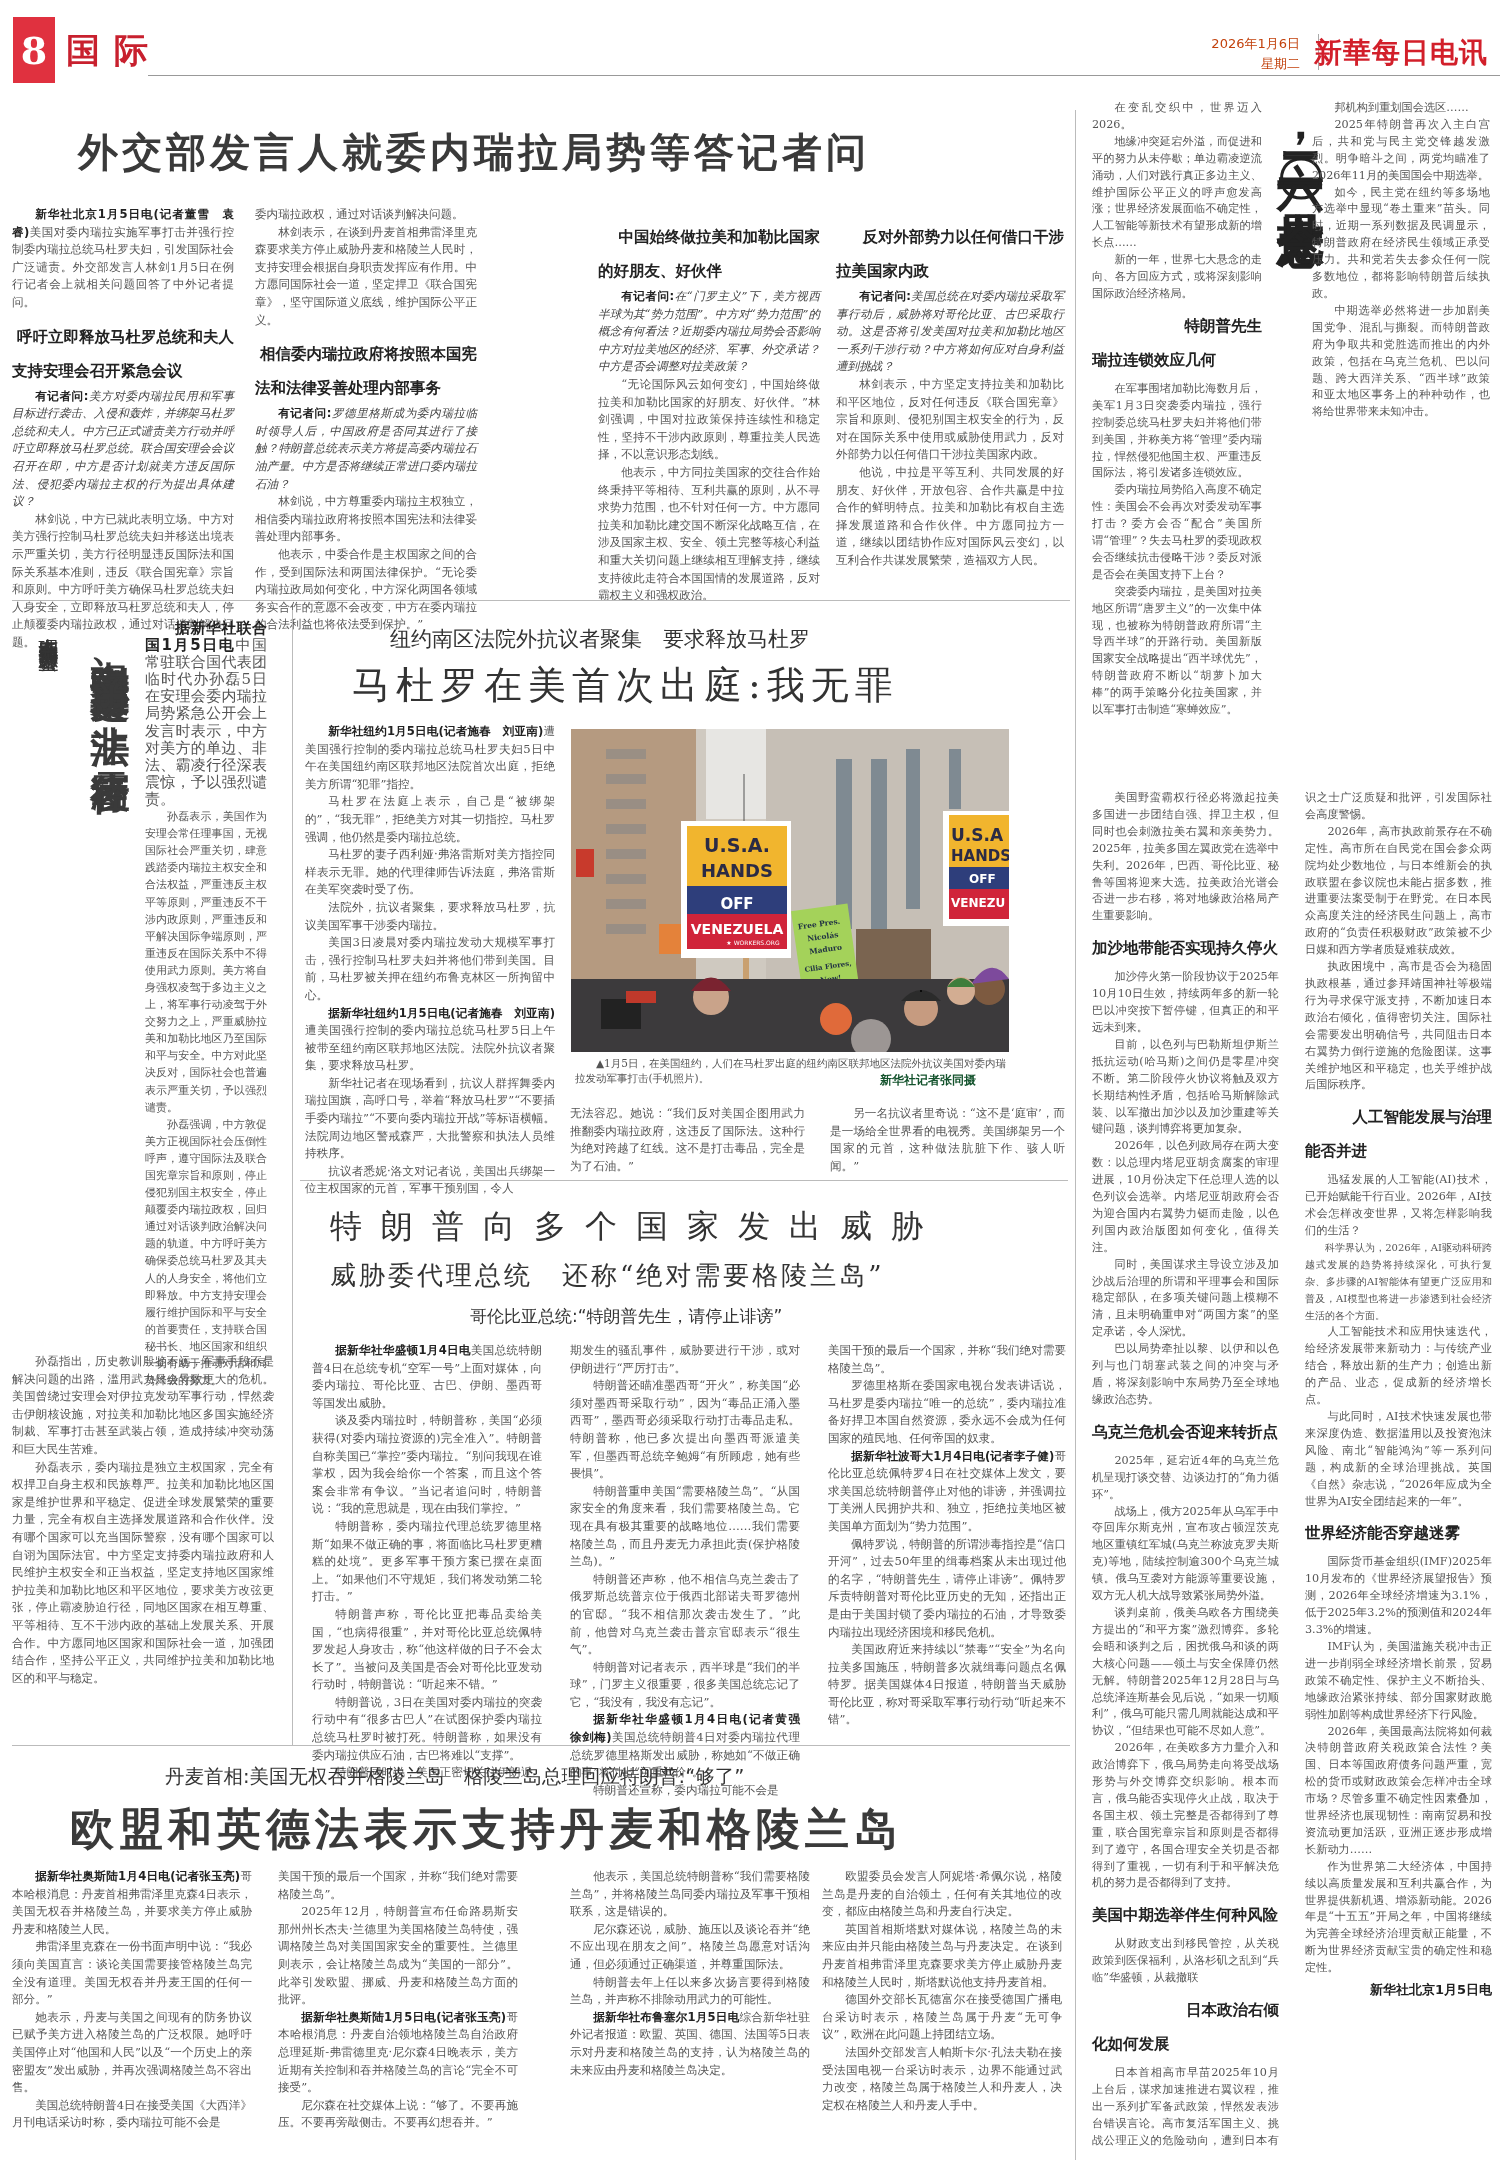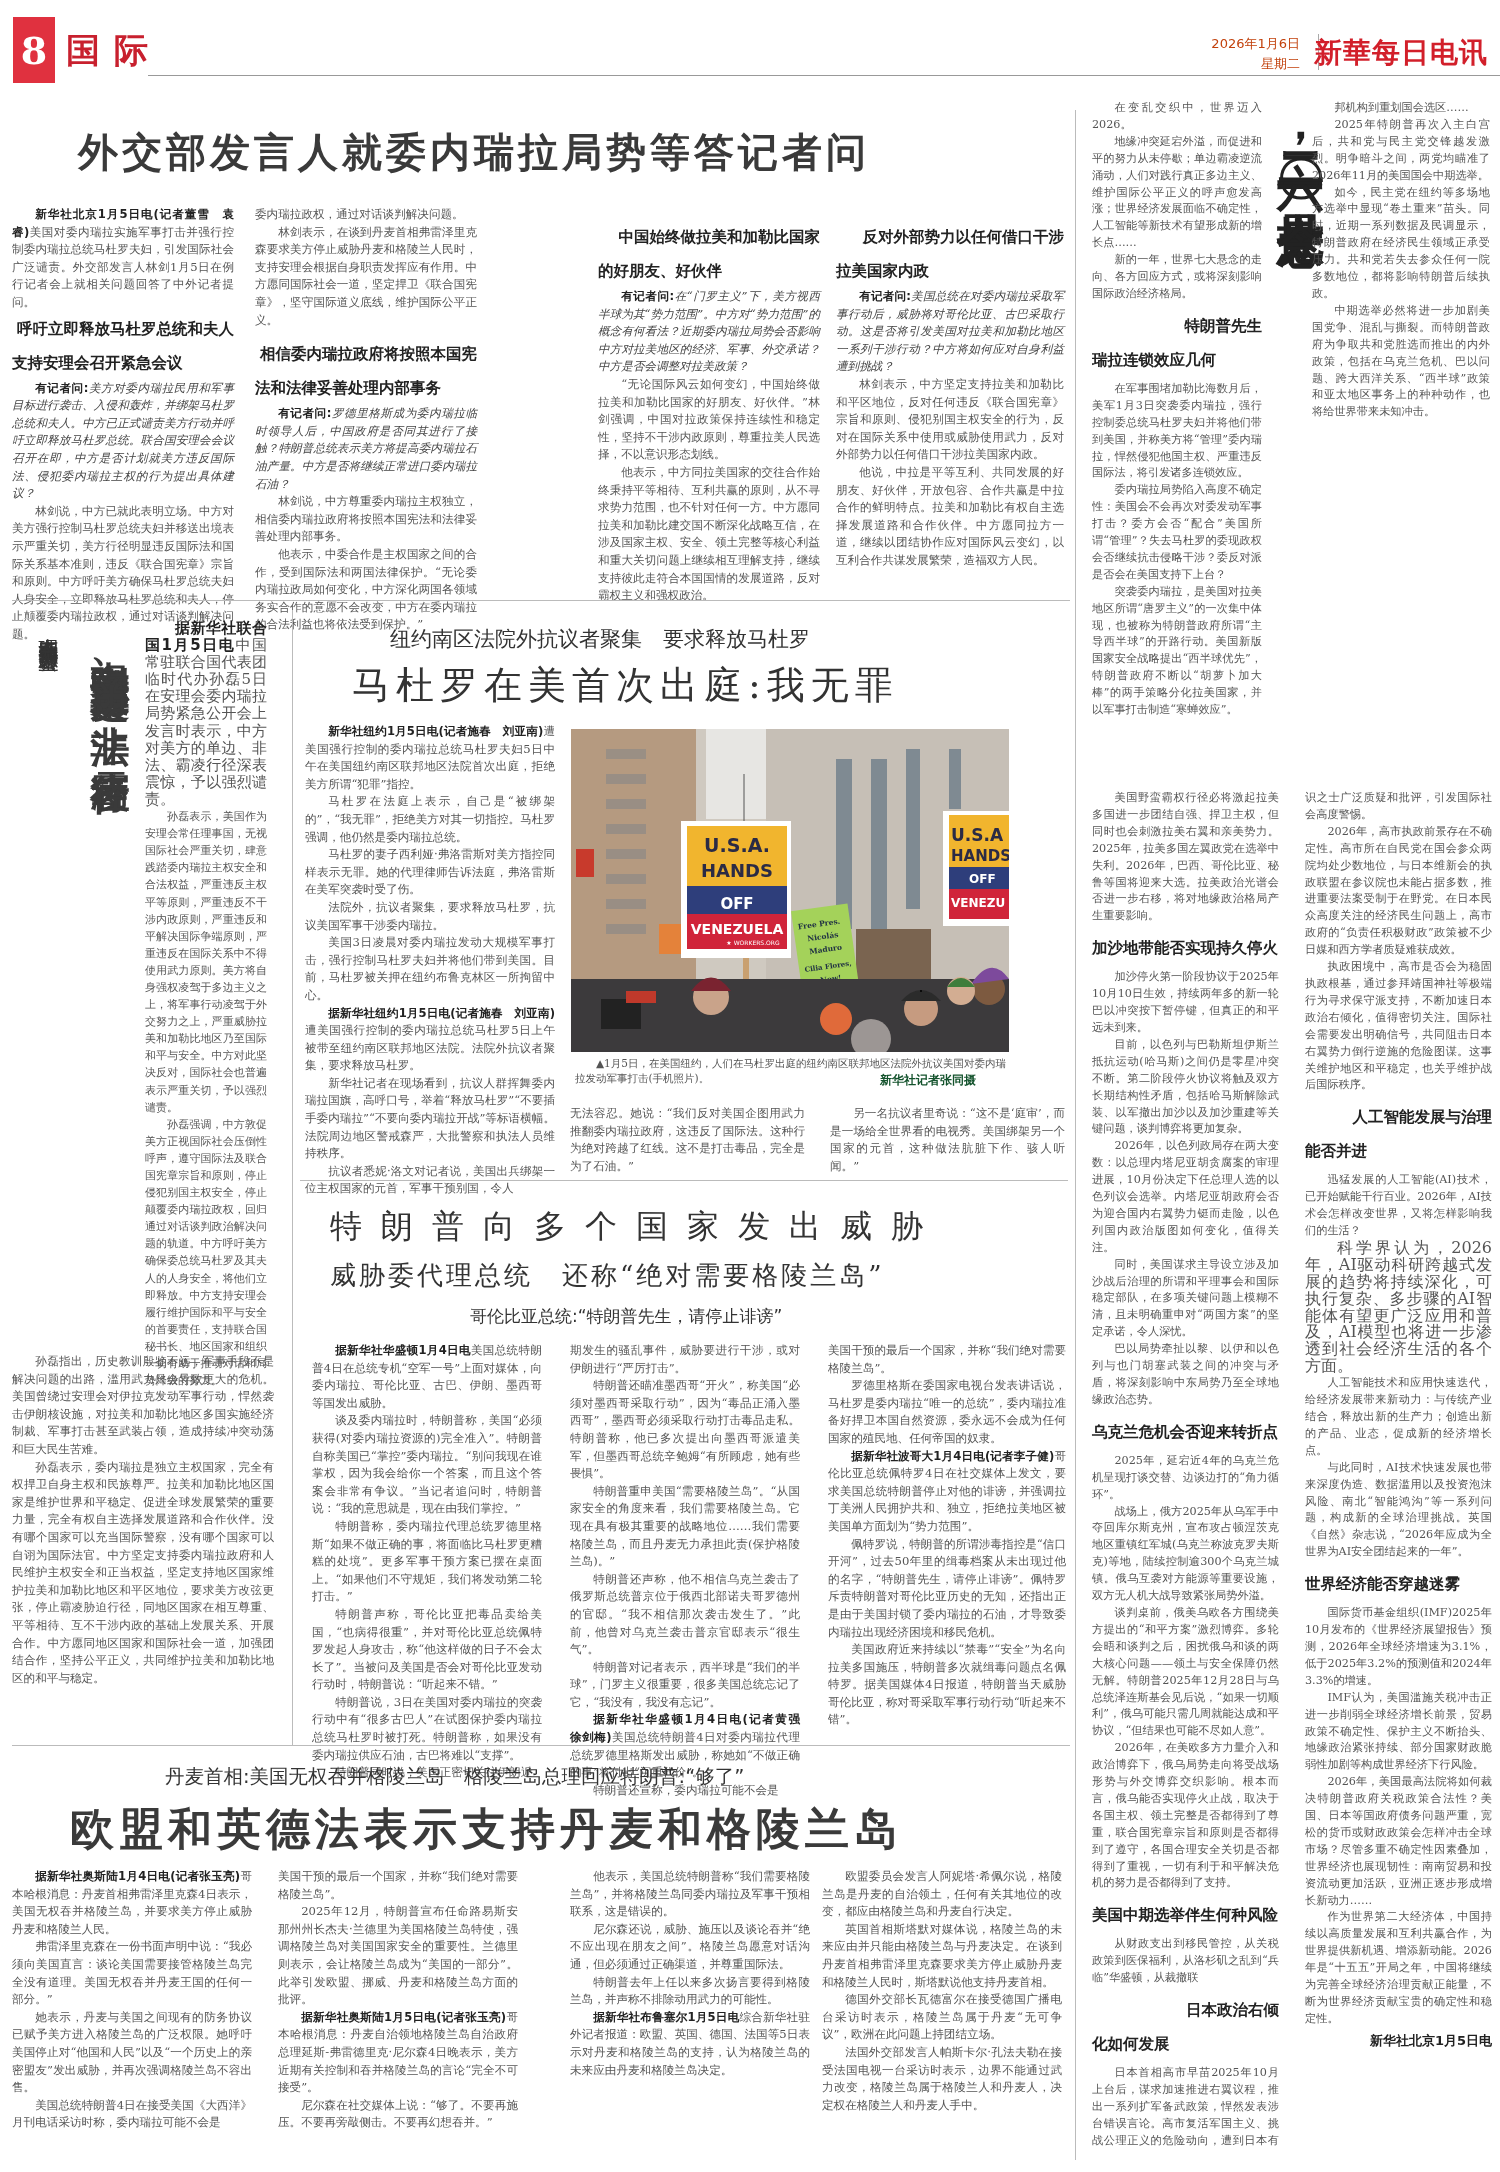--- a/index.html
+++ b/index.html
@@ -40,21 +40,21 @@
   <div>2026年1月6日</div>
   <div>星期二</div>
 </div>
 <div id="brand-div" class="abs"></div>
 <div id="brand" class="abs">新華每日电讯</div>
 
 <div class="abs big-title" style="left:78px;top:125px;font-size:40px;letter-spacing:4px">外交部发言人就委内瑞拉局势等答记者问</div>
 
 <div class="col" style="left:12px;top:206px;width:222px">
   <p><span class="lead">新华社北京1月5日电(记者董雪　袁睿)</span><span>美国对委内瑞拉实施军事打击并强行控制委内瑞拉总统马杜罗夫妇，引发国际社会广泛谴责。外交部发言人林剑1月5日在例行记者会上就相关问题回答了中外记者提问。</span></p>
-  <div class="h3" style="">
+  <div class="h3" style="margin-top:8px">
     <span class="l1">呼吁立即释放马杜罗总统和夫人</span>
     <span class="l2">支持安理会召开紧急会议</span>
   </div>
   <p><span class="q">有记者问:</span><span class="qtext">美方对委内瑞拉民用和军事目标进行袭击、入侵和轰炸，并绑架马杜罗总统和夫人。中方已正式谴责美方行动并呼吁立即释放马杜罗总统。联合国安理会会议召开在即，中方是否计划就美方违反国际法、侵犯委内瑞拉主权的行为提出具体建议？</span></p>
   <p>林剑说，中方已就此表明立场。中方对美方强行控制马杜罗总统夫妇并移送出境表示严重关切，美方行径明显违反国际法和国际关系基本准则，违反《联合国宪章》宗旨和原则。中方呼吁美方确保马杜罗总统夫妇人身安全，立即释放马杜罗总统和夫人，停止颠覆委内瑞拉政权，通过对话谈判解决问题。</p>
 </div>
 
 <div class="col" style="left:255px;top:206px;width:222px">
   <p style="text-indent:0">委内瑞拉政权，通过对话谈判解决问题。</p>
   <p>林剑表示，在谈到丹麦首相弗雷泽里克森要求美方停止威胁丹麦和格陵兰人民时，支持安理会根据自身职责发挥应有作用。中方愿同国际社会一道，坚定捍卫《联合国宪章》，坚守国际道义底线，维护国际公平正义。</p>
@@ -303,21 +303,21 @@
       <span class="l2">化如何发展</span>
     </div>
     <p style="font-size: 11.2px; line-height: 16.9px;">日本首相高市早苗2025年10月上台后，谋求加速推进右翼议程，推出一系列扩军备武政策，悍然发表涉台错误言论。高市复活军国主义、挑战公理正义的危险动向，遭到日本有识之士广泛质疑和批评，引发国际社会高度警惕。</p>
     <p style="font-size: 11.2px; line-height: 16.9px;">2026年，高市执政前景存在不确定性。高市所在自民党在国会参众两院均处少数地位，与日本维新会的执政联盟在参议院也未能占据多数，推进重要法案受制于在野党。在日本民众高度关注的经济民生问题上，高市政府的“负责任积极财政”政策被不少日媒和西方学者质疑难获成效。</p>
     <p style="font-size: 11.2px; line-height: 16.9px;">执政困境中，高市是否会为稳固执政根基，通过参拜靖国神社等极端行为寻求保守派支持，不断加速日本政治右倾化，值得密切关注。国际社会需要发出明确信号，共同阻击日本右翼势力倒行逆施的危险图谋。这事关维护地区和平稳定，也关乎维护战后国际秩序。</p>
     <div class="h3" style="margin: 6px 0px 4px;">
       <span class="l1">人工智能发展与治理</span>
       <span class="l2">能否并进</span>
     </div>
     <p style="font-size: 11.2px; line-height: 16.9px;">迅猛发展的人工智能(AI)技术，已开始赋能千行百业。2026年，AI技术会怎样改变世界，又将怎样影响我们的生活？</p>
-    <p style="font-size: 16px; line-height: 16.9px;">科学界认为，2026年，AI驱动科研跨越式发展的趋势将持续深化，可执行复杂、多步骤的AI智能体有望更广泛应用和普及，AI模型也将进一步渗透到社会经济生活的各个方面。</p>
+    <p style="font-size: 10px; line-height: 16.9px;">科学界认为，2026年，AI驱动科研跨越式发展的趋势将持续深化，可执行复杂、多步骤的AI智能体有望更广泛应用和普及，AI模型也将进一步渗透到社会经济生活的各个方面。</p>
     <p style="font-size: 11.2px; line-height: 16.9px;">人工智能技术和应用快速迭代，给经济发展带来新动力：与传统产业结合，释放出新的生产力；创造出新的产品、业态，促成新的经济增长点。</p>
     <p style="font-size: 11.2px; line-height: 16.9px;">与此同时，AI技术快速发展也带来深度伪造、数据滥用以及投资泡沫风险、南北“智能鸿沟”等一系列问题，构成新的全球治理挑战。英国《自然》杂志说，“2026年应成为全世界为AI安全团结起来的一年”。</p>
     <div class="h3" style="margin: 6px 0px 4px;">世界经济能否穿越迷雾</div>
     <p style="font-size: 11.2px; line-height: 16.9px;">国际货币基金组织(IMF)2025年10月发布的《世界经济展望报告》预测，2026年全球经济增速为3.1%，低于2025年3.2%的预测值和2024年3.3%的增速。</p>
     <p style="font-size: 11.2px; line-height: 16.9px;">IMF认为，美国滥施关税冲击正进一步削弱全球经济增长前景，贸易政策不确定性、保护主义不断抬头、地缘政治紧张持续、部分国家财政脆弱性加剧等构成世界经济下行风险。</p>
     <p style="font-size: 11.2px; line-height: 16.9px;">2026年，美国最高法院将如何裁决特朗普政府关税政策合法性？美国、日本等国政府债务问题严重，宽松的货币或财政政策会怎样冲击全球市场？尽管多重不确定性因素叠加，世界经济也展现韧性：南南贸易和投资流动更加活跃，亚洲正逐步形成增长新动力……</p>
     <p style="font-size: 11.2px; line-height: 16.9px;">作为世界第二大经济体，中国持续以高质量发展和互利共赢合作，为世界提供新机遇、增添新动能。2026年是“十五五”开局之年，中国将继续为完善全球经济治理贡献正能量，不断为世界经济贡献宝贵的确定性和稳定性。</p>
     <div class="lead" style="text-align: right; font-size: 13px; margin-top: 4px;">新华社北京1月5日电</div>
   </div>
 

